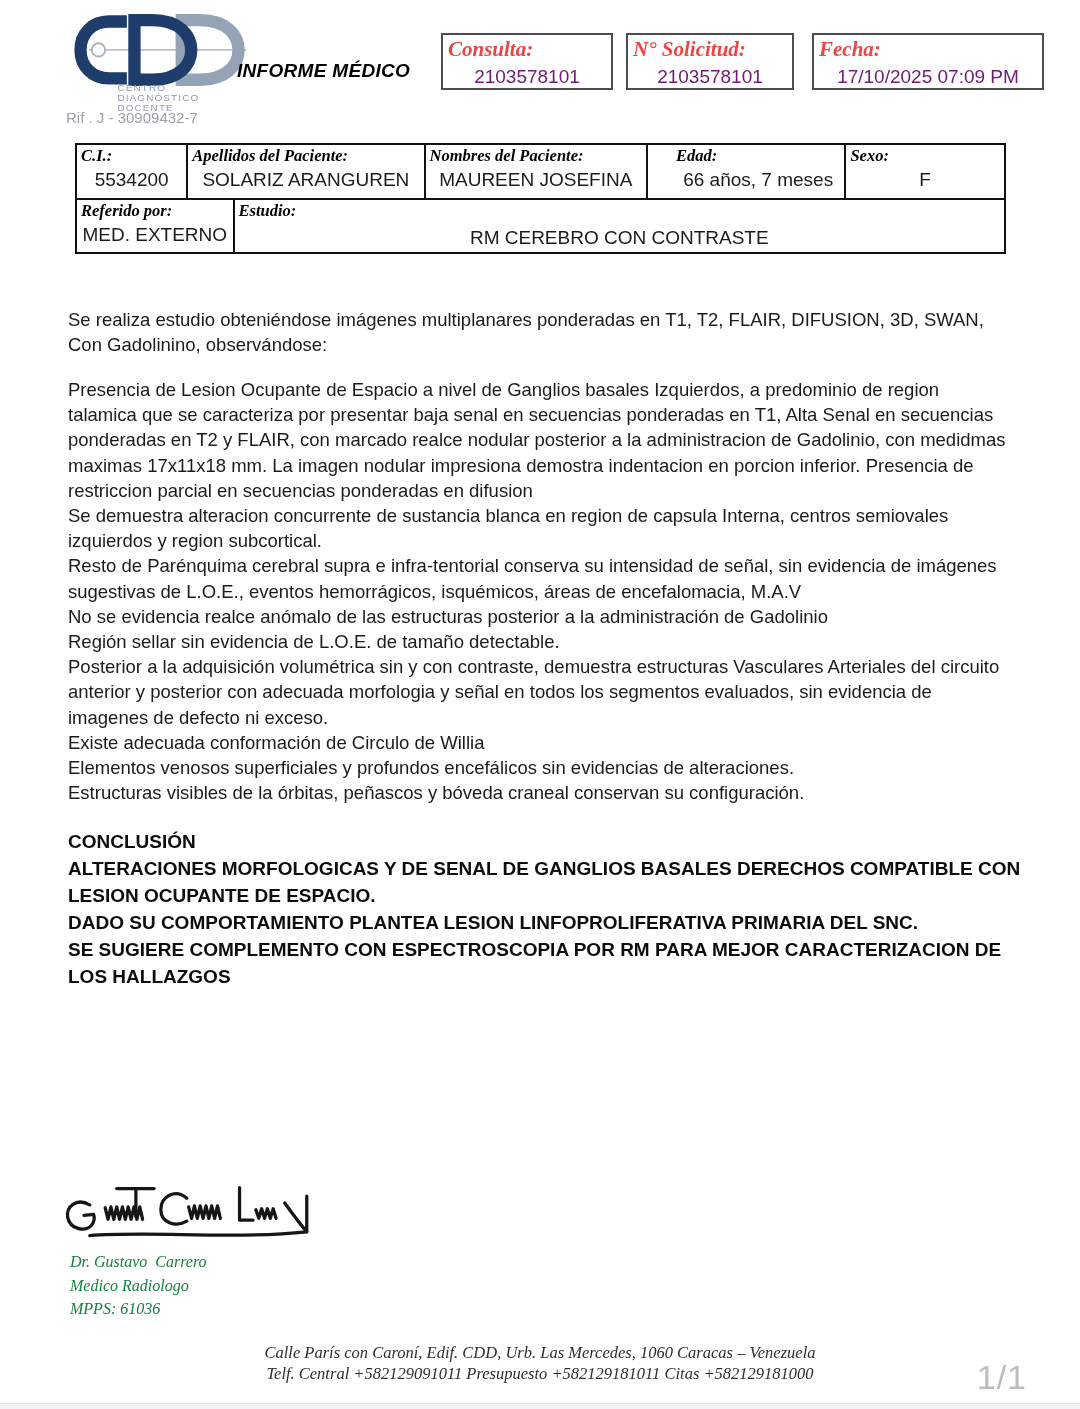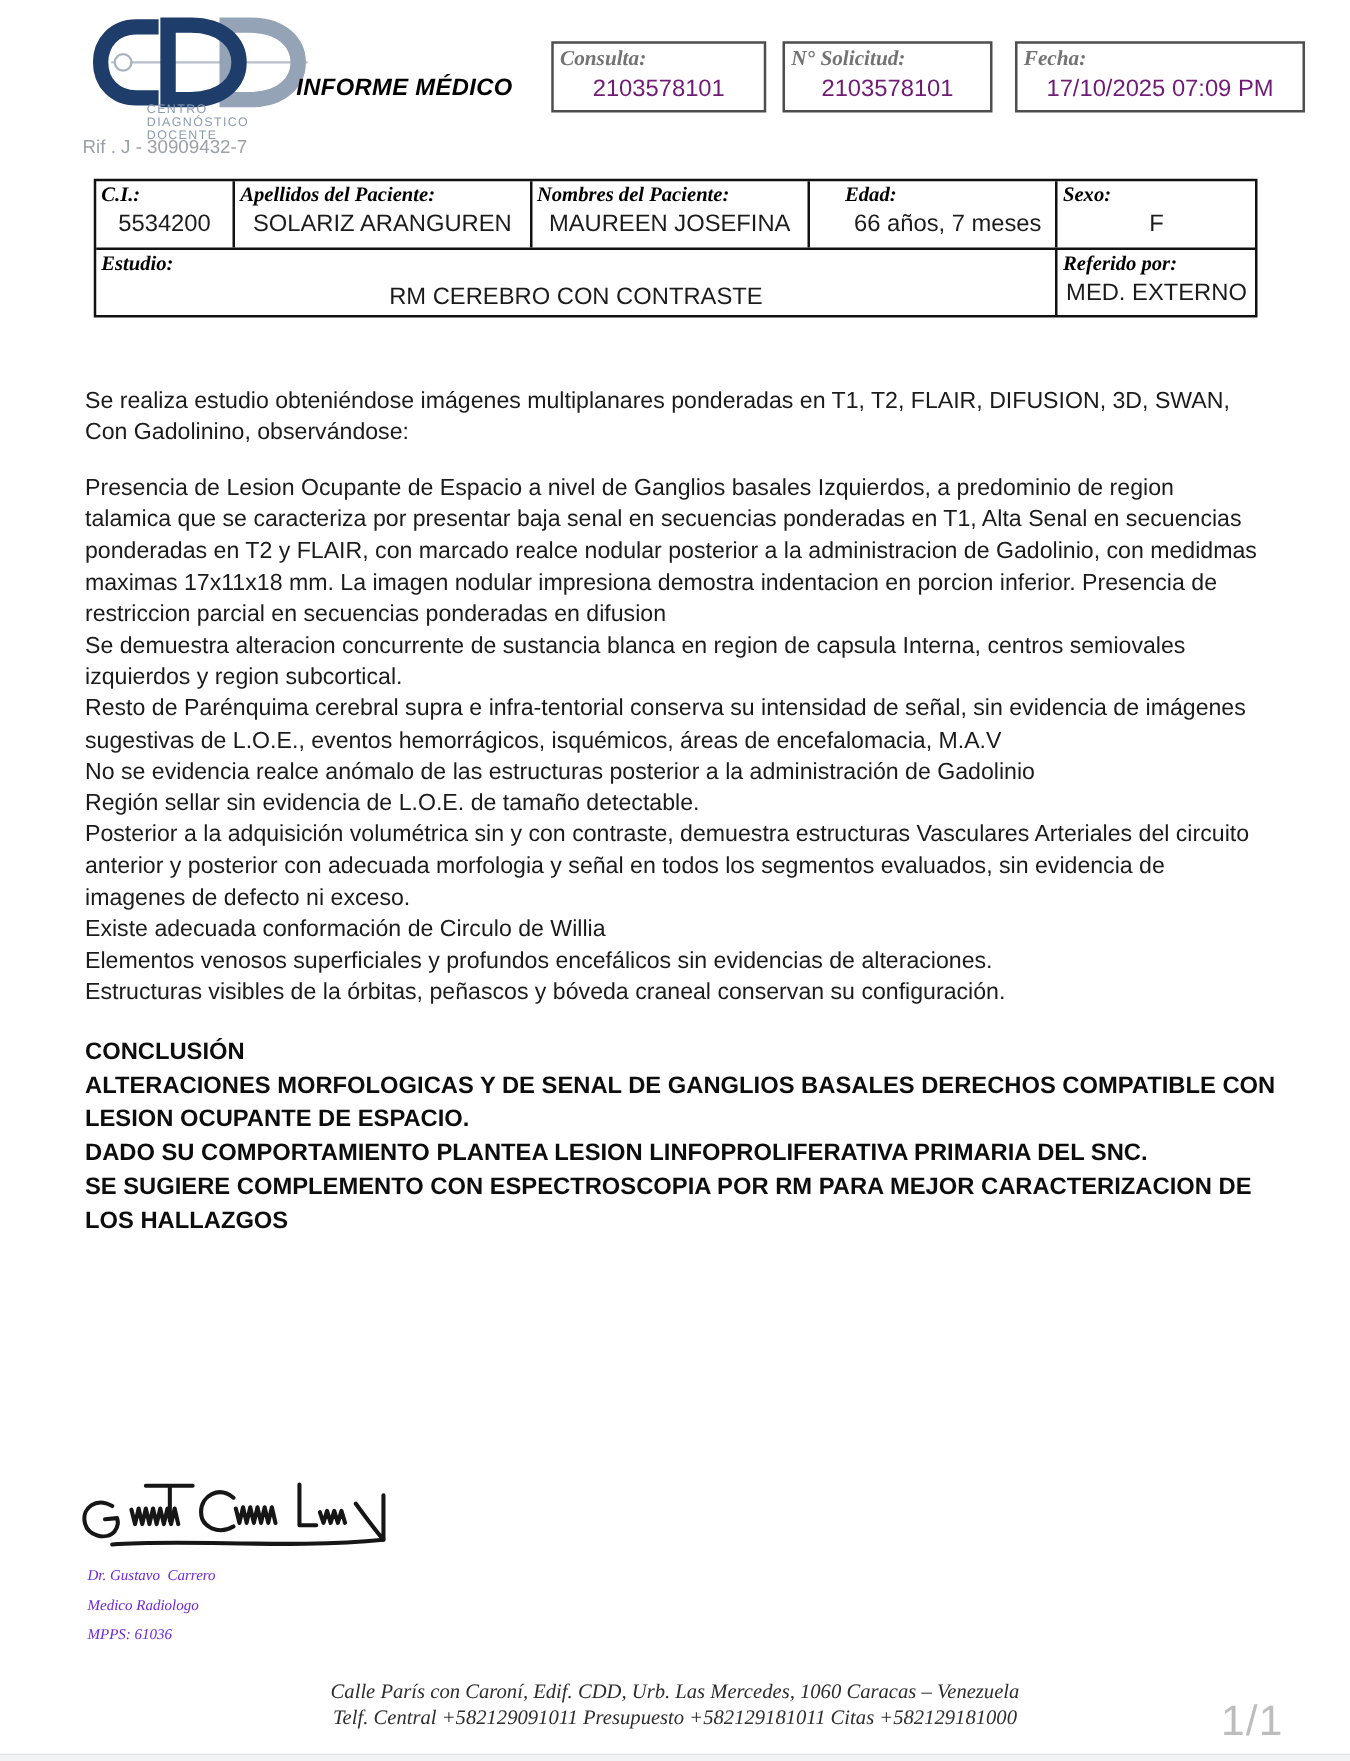--- a/index.html
+++ b/index.html
@@ -18,21 +18,21 @@
   }
   .hbox {
     position:absolute; top:33px; height:57px; box-sizing:border-box;
     border:2px solid #4d4d4d; background:#fff;
   }
   #box-consulta { left:441px; width:172px; }
   #box-solicitud { left:626px; width:168px; }
   #box-fecha { left:812px; width:232px; }
   .hlbl {
     font-family:"Liberation Serif", serif; font-style:italic; font-weight:bold;
-    font-size:17px; color:#737373; padding:2px 0 0 5px;
+    font-size:21px; color:#ef4444; padding:2px 0 0 5px;
   }
   .hval { font-size:19px; color:#701a75; text-align:center; margin-top:4px; white-space:pre; }
   
   #ptable {
     position:absolute; left:75px; top:143px; width:931px; box-sizing:border-box;
     border:2px solid #111;
   }
   .prow { display:flex; }
   .prow1 { height:53px; }
   .prow2 { height:52px; border-top:2px solid #111; }
@@ -56,21 +56,21 @@
   #findings { top:377px; }
   #conclusion {
     position:absolute; left:68px; top:828px; white-space:pre;
     font-size:19px; line-height:27px; font-weight:bold; color:#0d0d0d;
   }
   
   #signature { position:absolute; left:60px; top:1178px; }
   .sigline {
     position:absolute; left:70px;
     font-family:"Liberation Serif", serif; font-style:italic;
-    font-size:12px; color:#6d28d9;
+    font-size:16px; color:#15803d;
   }
   #sig-doctor { top:1253px; white-space:pre; }
   #sig-role { top:1277px; }
   #sig-mpps { top:1300px; }
   
   .fline {
     position:absolute; left:0; width:1080px; text-align:center;
     font-family:"Liberation Serif", serif; font-style:italic;
     font-size:16.5px; color:#2e2e2e;
   }
@@ -135,27 +135,27 @@
       <div class="pcell c-eda">
         <div class="plbl">Edad:</div>
         <div class="pval">66 años, 7 meses</div>
       </div>
       <div class="pcell c-sex">
         <div class="plbl">Sexo:</div>
         <div class="pval">F</div>
       </div>
     </div>
     <div class="prow prow2">
+      <div class="pcell c-ref">
+        <div class="plbl">Referido por:</div>
+        <div class="pval">MED. EXTERNO</div>
+      </div>
       <div class="pcell c-est">
         <div class="plbl">Estudio:</div>
         <div class="pval">RM CEREBRO CON CONTRASTE</div>
-      </div>
-      <div class="pcell c-ref">
-        <div class="plbl">Referido por:</div>
-        <div class="pval">MED. EXTERNO</div>
       </div>
     </div>
   </div>
 
   <div class="bodytext" id="intro">Se realiza estudio obteniéndose imágenes multiplanares ponderadas en T1, T2, FLAIR, DIFUSION, 3D, SWAN,
 Con Gadolinino, observándose:</div>
   <div class="bodytext" id="findings">Presencia de Lesion Ocupante de Espacio a nivel de Ganglios basales Izquierdos, a predominio de region
 talamica que se caracteriza por presentar baja senal en secuencias ponderadas en T1, Alta Senal en secuencias
 ponderadas en T2 y FLAIR, con marcado realce nodular posterior a la administracion de Gadolinio, con medidmas
 maximas 17x11x18 mm. La imagen nodular impresiona demostra indentacion en porcion inferior. Presencia de

